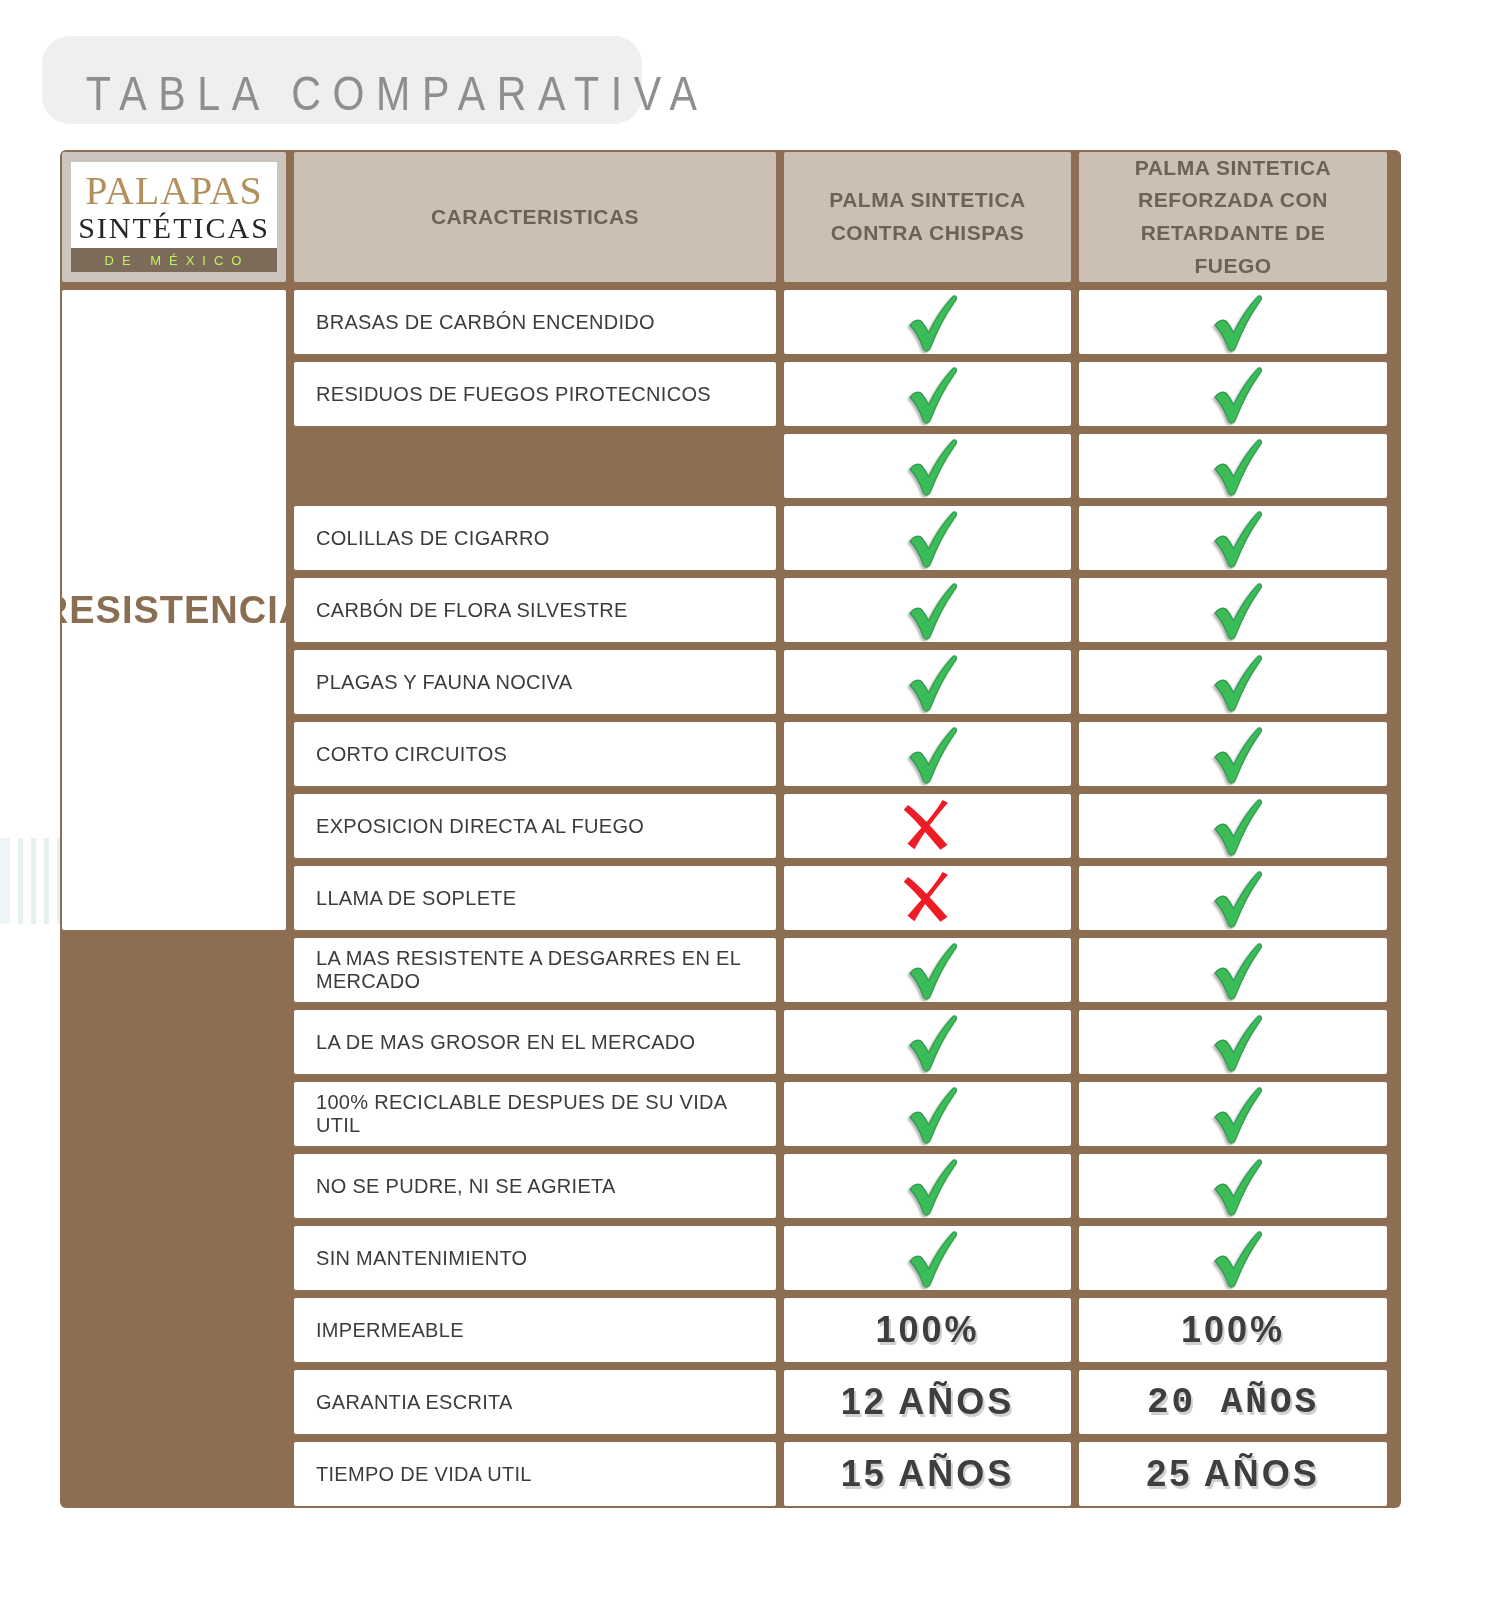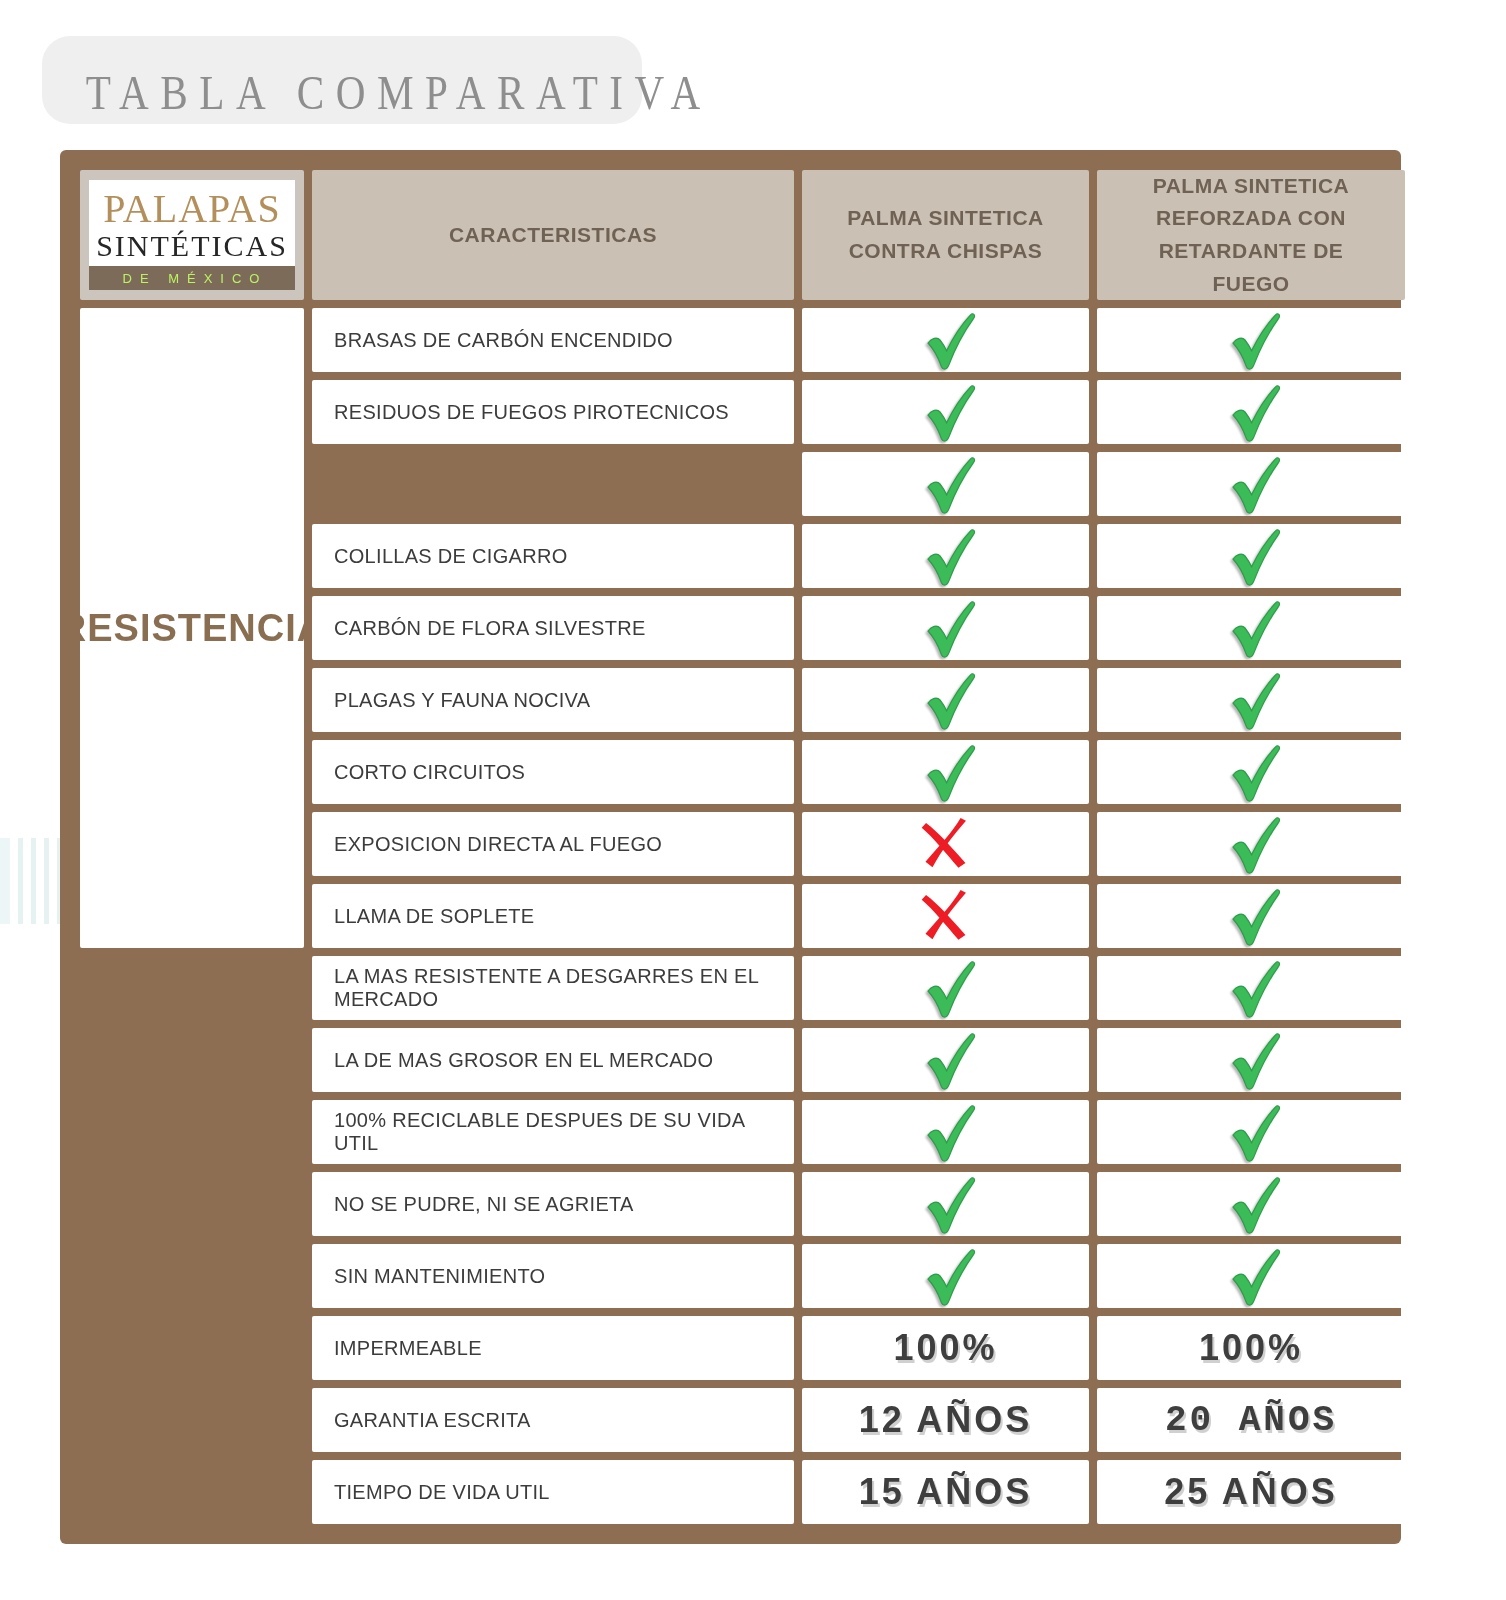--- a/index.html
+++ b/index.html
@@ -10,21 +10,20 @@
     position:relative;
     overflow:hidden;
   }
 
   
   .title-box {
     position:absolute; left:42px; top:36px;
     width:600px; height:88px;
     background:#EFEFEF;
     border-radius:28px;
-    font-family:Liberation Serif, serif;
   }
   .title-box h1 {
     margin:0; padding:0 0 0 52px;
     line-height:114px;
     font-size:49px;
     font-weight:300;
     color:#8E8E8E;
     letter-spacing:0.28em;
     transform:scaleX(0.84);
     transform-origin:left center;
@@ -40,21 +39,21 @@
   .stripes span:first-child { width:10px; background:#ECF6F6; }
 
   
   .table {
     position:absolute; left:60px; top:150px;
     width:1341px;
     display:grid;
     grid-template-columns:224px 482px 287px 308px;
     grid-template-rows:130px repeat(17, 64px);
     gap:8px;
-    padding:20px;
+    padding:2px;
     box-sizing:border-box;
     background:#8D6E52;
     border-radius:6px;
   }
   .cell { background:#ffffff; border-radius:2px; overflow:hidden; }
 
   .head {
     background:#CBC0B4;
     color:#6F6255;
     font-weight:bold;

